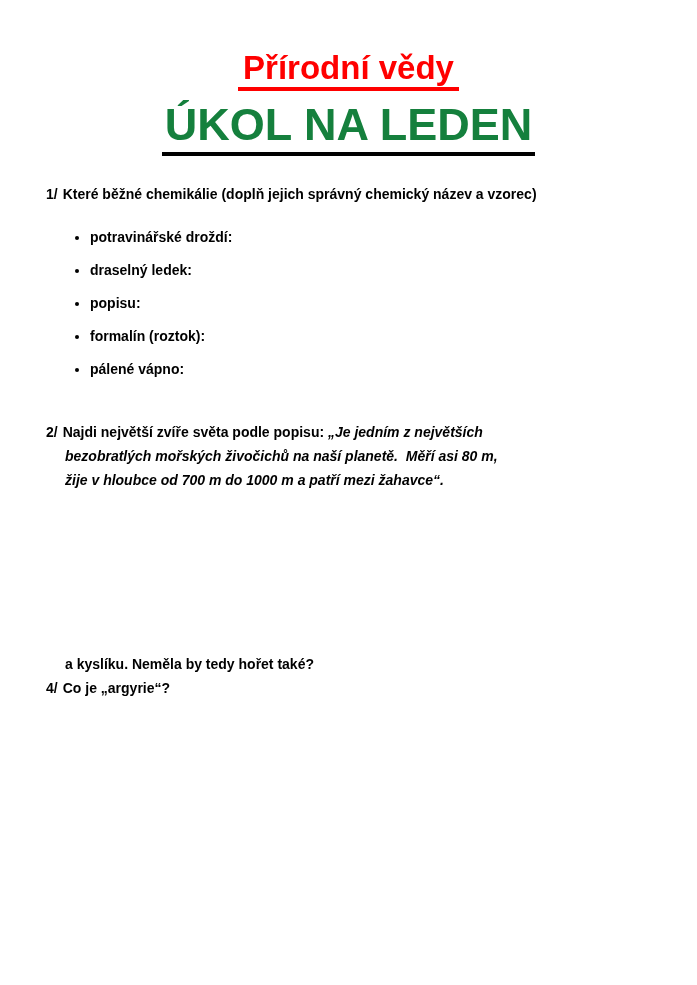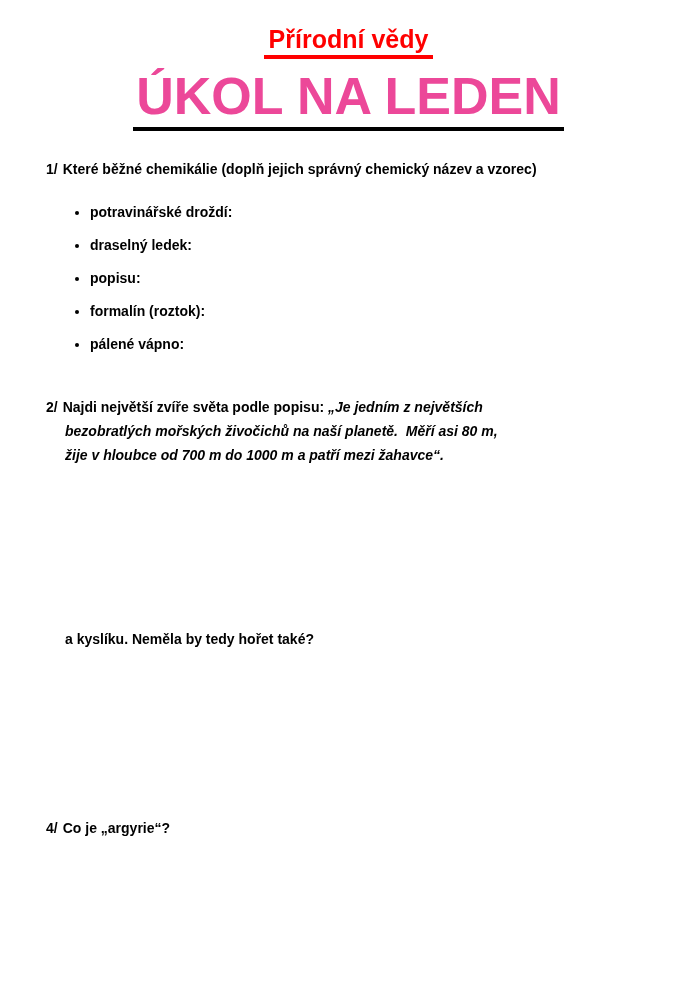--- a/index.html
+++ b/index.html
@@ -18,55 +18,56 @@
     overflow: hidden;
     box-sizing: border-box;
   }
   .subtitle-wrap {
     text-align: center;
     margin: 0;
     padding-top: 26px;
   }
   .subtitle {
     display: inline-block;
-    font-size: 25px;
+    font-size: 33px;
     line-height: 1.1;
     color: #ff0000;
     border-bottom: 4px solid #ff0000;
     padding: 0 5px 1px 5px;
+    margin-top: 24px;
   }
   .title-wrap {
     text-align: center;
     margin: 9px 0 0 0;
   }
   .title {
     display: inline-block;
-    font-size: 52px;
+    font-size: 45px;
     line-height: 1.1;
-    color: #ec4899;
+    color: #15803d;
     border-bottom: 4px solid #000000;
     padding: 0 3px 2px 3px;
   }
   .question {
     margin-left: 46px;
     margin-right: 28px;
     font-size: 14px;
     line-height: 25px;
   }
   .qline {
     margin: 0;
     white-space: pre-wrap;
   }
   .qnum { margin-right: 5px; }
   .cont { padding-left: 19px; }
   .italic { font-style: italic; }
   .q1 { margin-top: 26px; }
   .q2 { margin-top: 40px; line-height: 24px; }
   .q3 { margin-top: 160px; line-height: 24px; }
-  .q4 { margin-top: 165px; }
+  .q4 { }
   ul.chem-list {
     list-style: disc;
     margin: 20px 0 0 0;
     padding-left: 44px;
   }
   ul.chem-list li {
     line-height: 21px;
     margin-bottom: 12px;
     white-space: pre-wrap;
   }

